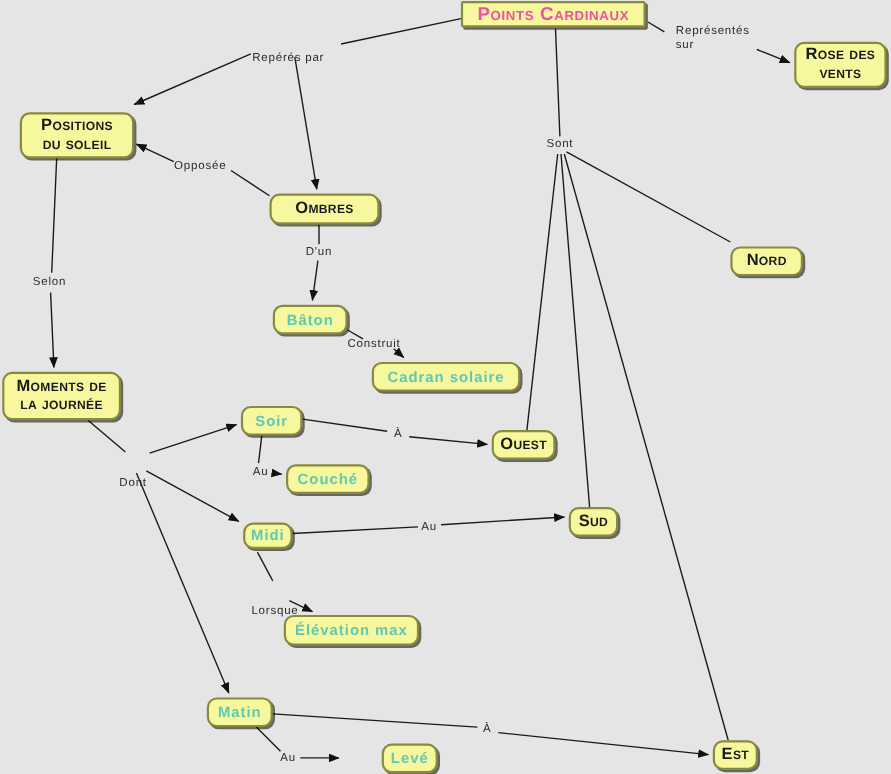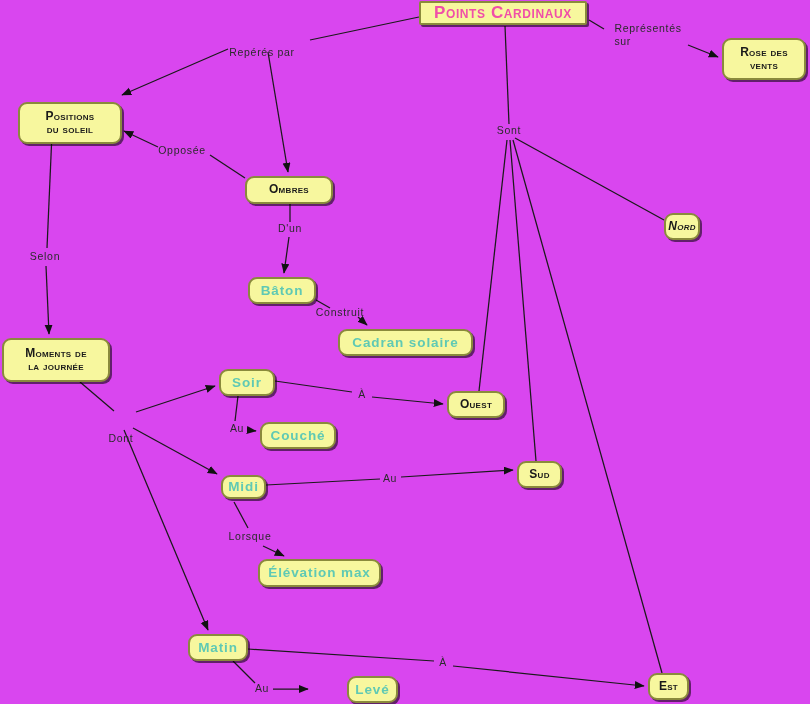--- a/index.html
+++ b/index.html
@@ -4,21 +4,21 @@
 <style>
   html, body {
     margin: 0;
     padding: 0;
     background: #ffffff;
   }
   #canvas {
     position: relative;
     width: 810px;
     height: 704px;
-    background: #d946ef;
+    background: #e5e5e5;
     font-family: "Liberation Sans", sans-serif;
     overflow: hidden;
   }
   #edge-layer {
     position: absolute;
     left: 0;
     top: 0;
     width: 810px;
     height: 704px;
     pointer-events: none;
@@ -35,21 +35,21 @@
     text-align: center;
     line-height: 1.12;
     letter-spacing: 0.3px;
     box-shadow: 2px 2px 0 rgba(0,0,0,0.55);
     padding: 2px 7px;
     white-space: pre-line;
   }
   .node.dark {
     color: #1a1a1a;
     font-variant: small-caps;
-    font-size: 12px;
+    font-size: 15px;
     font-weight: 600;
   }
   .node.teal {
     color: #5fc9b4;
     font-size: 13.5px;
     font-weight: 600;
     letter-spacing: 0.9px;
   }
   .node.root {
     color: #f04fa8;
@@ -120,22 +120,22 @@
         <path d="M 453 666 L 644 686" fill="none" stroke="#1a1a1a" stroke-width="1.25" marker-end="url(#arrowhead)"></path>
       </g>
   </svg>
 
   <div id="nodes-group">
       <div class="node root" style="left: 419px; top: 1px; width: 168px; height: 24px;">Points Cardinaux</div>
       <div class="node dark" style="left: 722px; top: 38px; width: 84px; height: 42px;">Rose des
 vents</div>
       <div class="node dark" style="left: 18px; top: 91px; width: 104px; height: 42px; margin-top: 11px;">Positions
 du soleil</div>
-      <div class="node dark" style="left: 245px; top: 176px; width: 88px; height: 28px;">Ombres</div>
-      <div class="node dark" style="left: 664px; top: 213px; width: 36px; height: 27px; font-style: italic;">Nord</div>
+      <div class="node dark" style="left: 245px; top: 176px; width: 100px; height: 28px;">Ombres</div>
+      <div class="node dark" style="left: 664px; top: 224px; width: 66px; height: 27px;">Nord</div>
       <div class="node teal" style="left: 248px; top: 277px; width: 68px; height: 27px;">Bâton</div>
       <div class="node teal" style="left: 338px; top: 329px; width: 135px; height: 27px;">Cadran solaire</div>
       <div class="node dark" style="left: 2px; top: 338px; width: 108px; height: 44px;">Moments de
 la journée</div>
       <div class="node teal" style="left: 219px; top: 369px; width: 56px; height: 27px;">Soir</div>
       <div class="node dark" style="left: 447px; top: 391px; width: 58px; height: 27px;">Ouest</div>
       <div class="node teal" style="left: 260px; top: 422px; width: 76px; height: 27px;">Couché</div>
       <div class="node dark" style="left: 517px; top: 461px; width: 45px; height: 27px;">Sud</div>
       <div class="node teal" style="left: 221px; top: 475px; width: 45px; height: 24px;">Midi</div>
       <div class="node teal" style="left: 258px; top: 559px; width: 123px; height: 28px;">Élévation max</div>
@@ -149,18 +149,18 @@
 sur</div>
       <div class="edge-label" style="left: 509px; top: 131px;">Sont</div>
       <div class="edge-label" style="left: 182px; top: 151px;">Opposée</div>
       <div class="edge-label" style="left: 290px; top: 229px;">D'un</div>
       <div class="edge-label" style="left: 45px; top: 257px;">Selon</div>
       <div class="edge-label" style="left: 340px; top: 313px;">Construit</div>
       <div class="edge-label" style="left: 121px; top: 419px; margin-top: 20px;">Dont</div>
       <div class="edge-label" style="left: 362px; top: 395px;">À</div>
       <div class="edge-label" style="left: 237px; top: 429px;">Au</div>
       <div class="edge-label" style="left: 390px; top: 479px;">Au</div>
-      <div class="edge-label" style="left: 250px; top: 537px;">Lorsque</div>
+      <div class="edge-label" style="left: 250px; top: 556px;">Lorsque</div>
       <div class="edge-label" style="left: 262px; top: 689px;">Au</div>
       <div class="edge-label" style="left: 443px; top: 663px;">À</div>
     </div>
 
 </div>
 
 </body></html>

